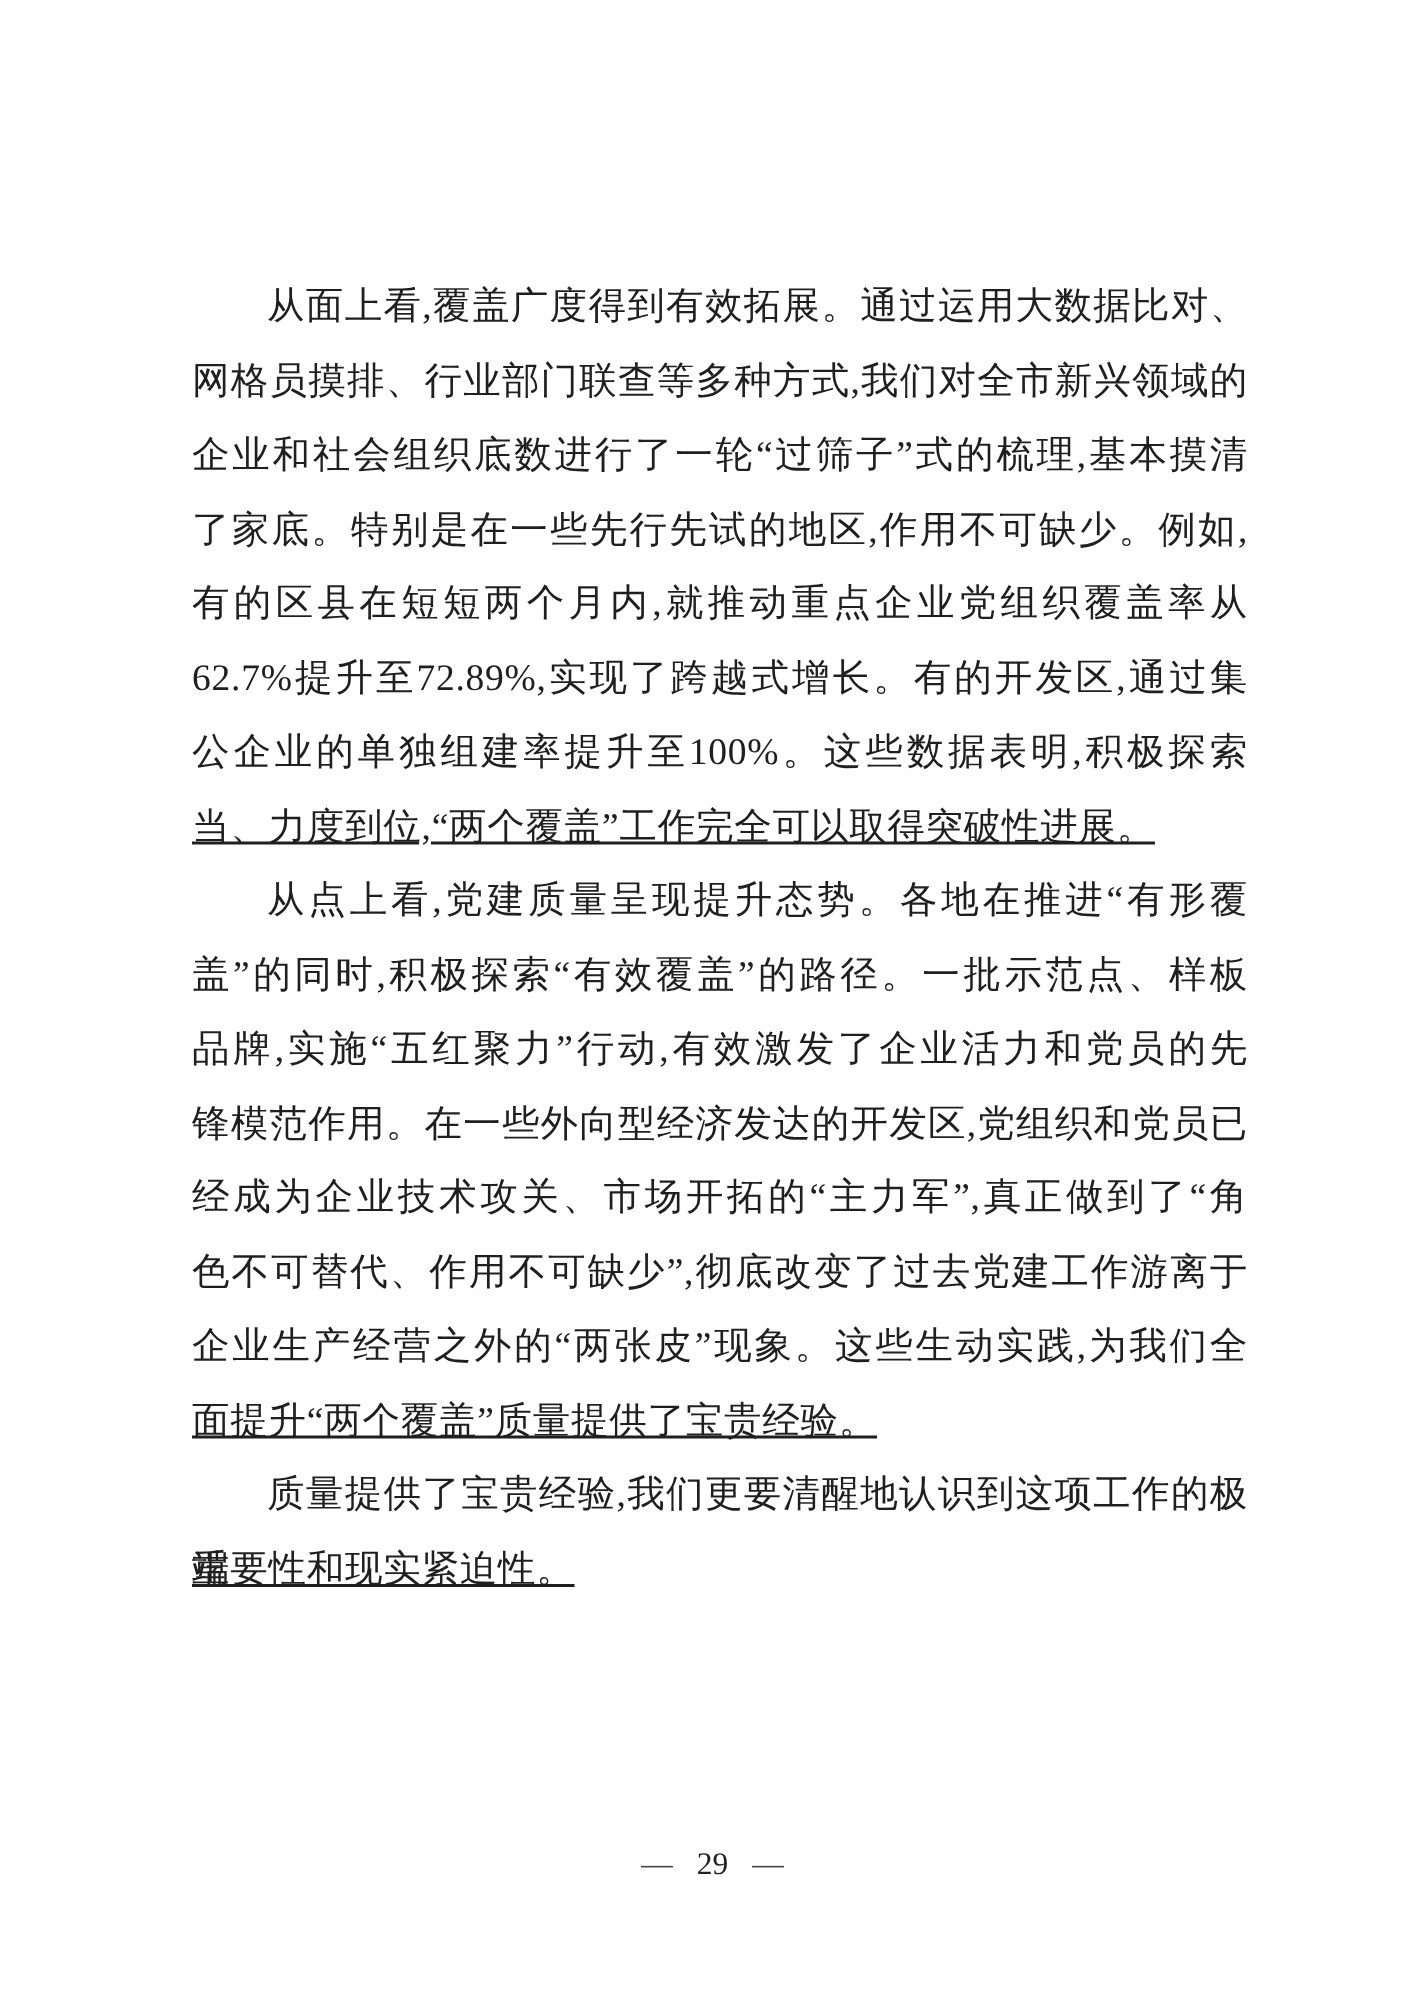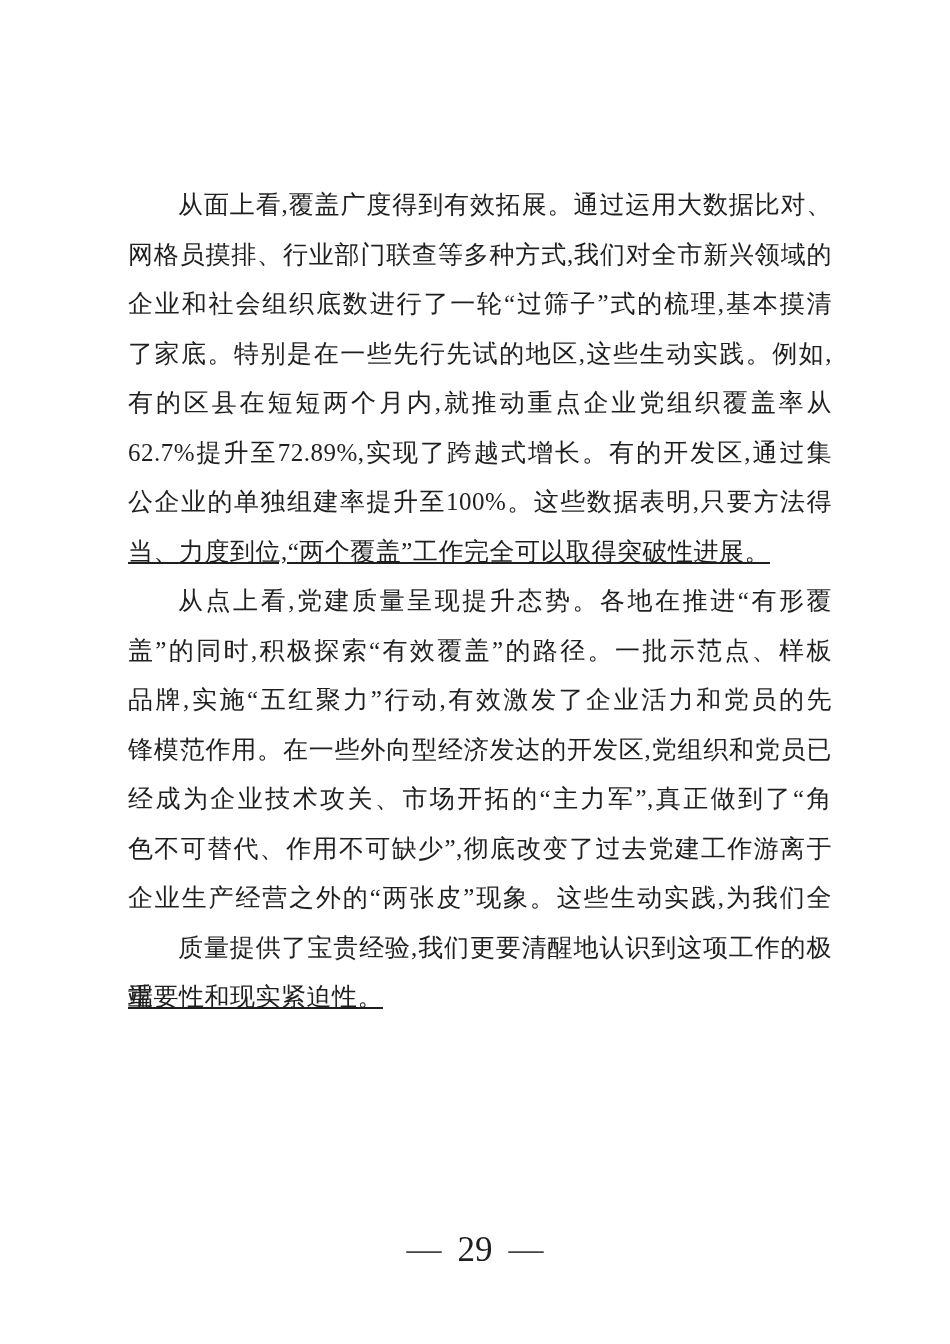--- a/index.html
+++ b/index.html
@@ -37,53 +37,54 @@
   .line.para-end {
     text-align-last: left;
     text-decoration: underline;
   }
   .footer {
     position: absolute;
     left: 0;
     right: 0;
     top: 1230px;
     text-align: center;
-    font-size: 35px;
+    font-size: 21px;
     color: #333333;
   }
   .footer .dash {
     color: #444444;
     letter-spacing: 0;
   }
   .footer .page-number {
     display: inline-block;
     margin: 0 16px;
     color: #1f1f1f;
   }
 </style>
 </head>
 <body>
 
 <div class="page">
   <div class="body-text">
     <div class="line indent">从面上看,覆盖广度得到有效拓展。通过运用大数据比对、</div>
     <div class="line">网格员摸排、行业部门联查等多种方式,我们对全市新兴领域的</div>
     <div class="line">企业和社会组织底数进行了一轮“过筛子”式的梳理,基本摸清</div>
-    <div class="line">了家底。特别是在一些先行先试的地区,这些生动实践。例如,</div>
+    <div class="line">了家底。特别是在一些先行先试的地区,作用不可缺少。例如,</div>
     <div class="line">有的区县在短短两个月内,就推动重点企业党组织覆盖率从</div>
     <div class="line">62.7%提升至72.89%,实现了跨越式增长。有的开发区,通过集</div>
-    <div class="line">公企业的单独组建率提升至100%。这些数据表明,只要方法得</div>
+    <div class="line">公企业的单独组建率提升至100%。这些数据表明,积极探索</div>
     <div class="line para-end">当、力度到位,“两个覆盖”工作完全可以取得突破性进展。</div>
     <div class="line indent">从点上看,党建质量呈现提升态势。各地在推进“有形覆</div>
     <div class="line">盖”的同时,积极探索“有效覆盖”的路径。一批示范点、样板</div>
     <div class="line">品牌,实施“五红聚力”行动,有效激发了企业活力和党员的先</div>
     <div class="line">锋模范作用。在一些外向型经济发达的开发区,党组织和党员已</div>
     <div class="line">经成为企业技术攻关、市场开拓的“主力军”,真正做到了“角</div>
     <div class="line">色不可替代、作用不可缺少”,彻底改变了过去党建工作游离于</div>
     <div class="line">企业生产经营之外的“两张皮”现象。这些生动实践,为我们全</div>
+    <div class="line para-end">面提升“两个覆盖”质量提供了宝贵经验。</div>
     <div class="line indent">质量提供了宝贵经验,我们更要清醒地认识到这项工作的极端</div>
     <div class="line para-end">重要性和现实紧迫性。</div>
   </div>
 
   <div class="footer">
     <span class="dash">—</span><span class="page-number">29</span><span class="dash">—</span>
   </div>
 </div>
 
 </body></html>

